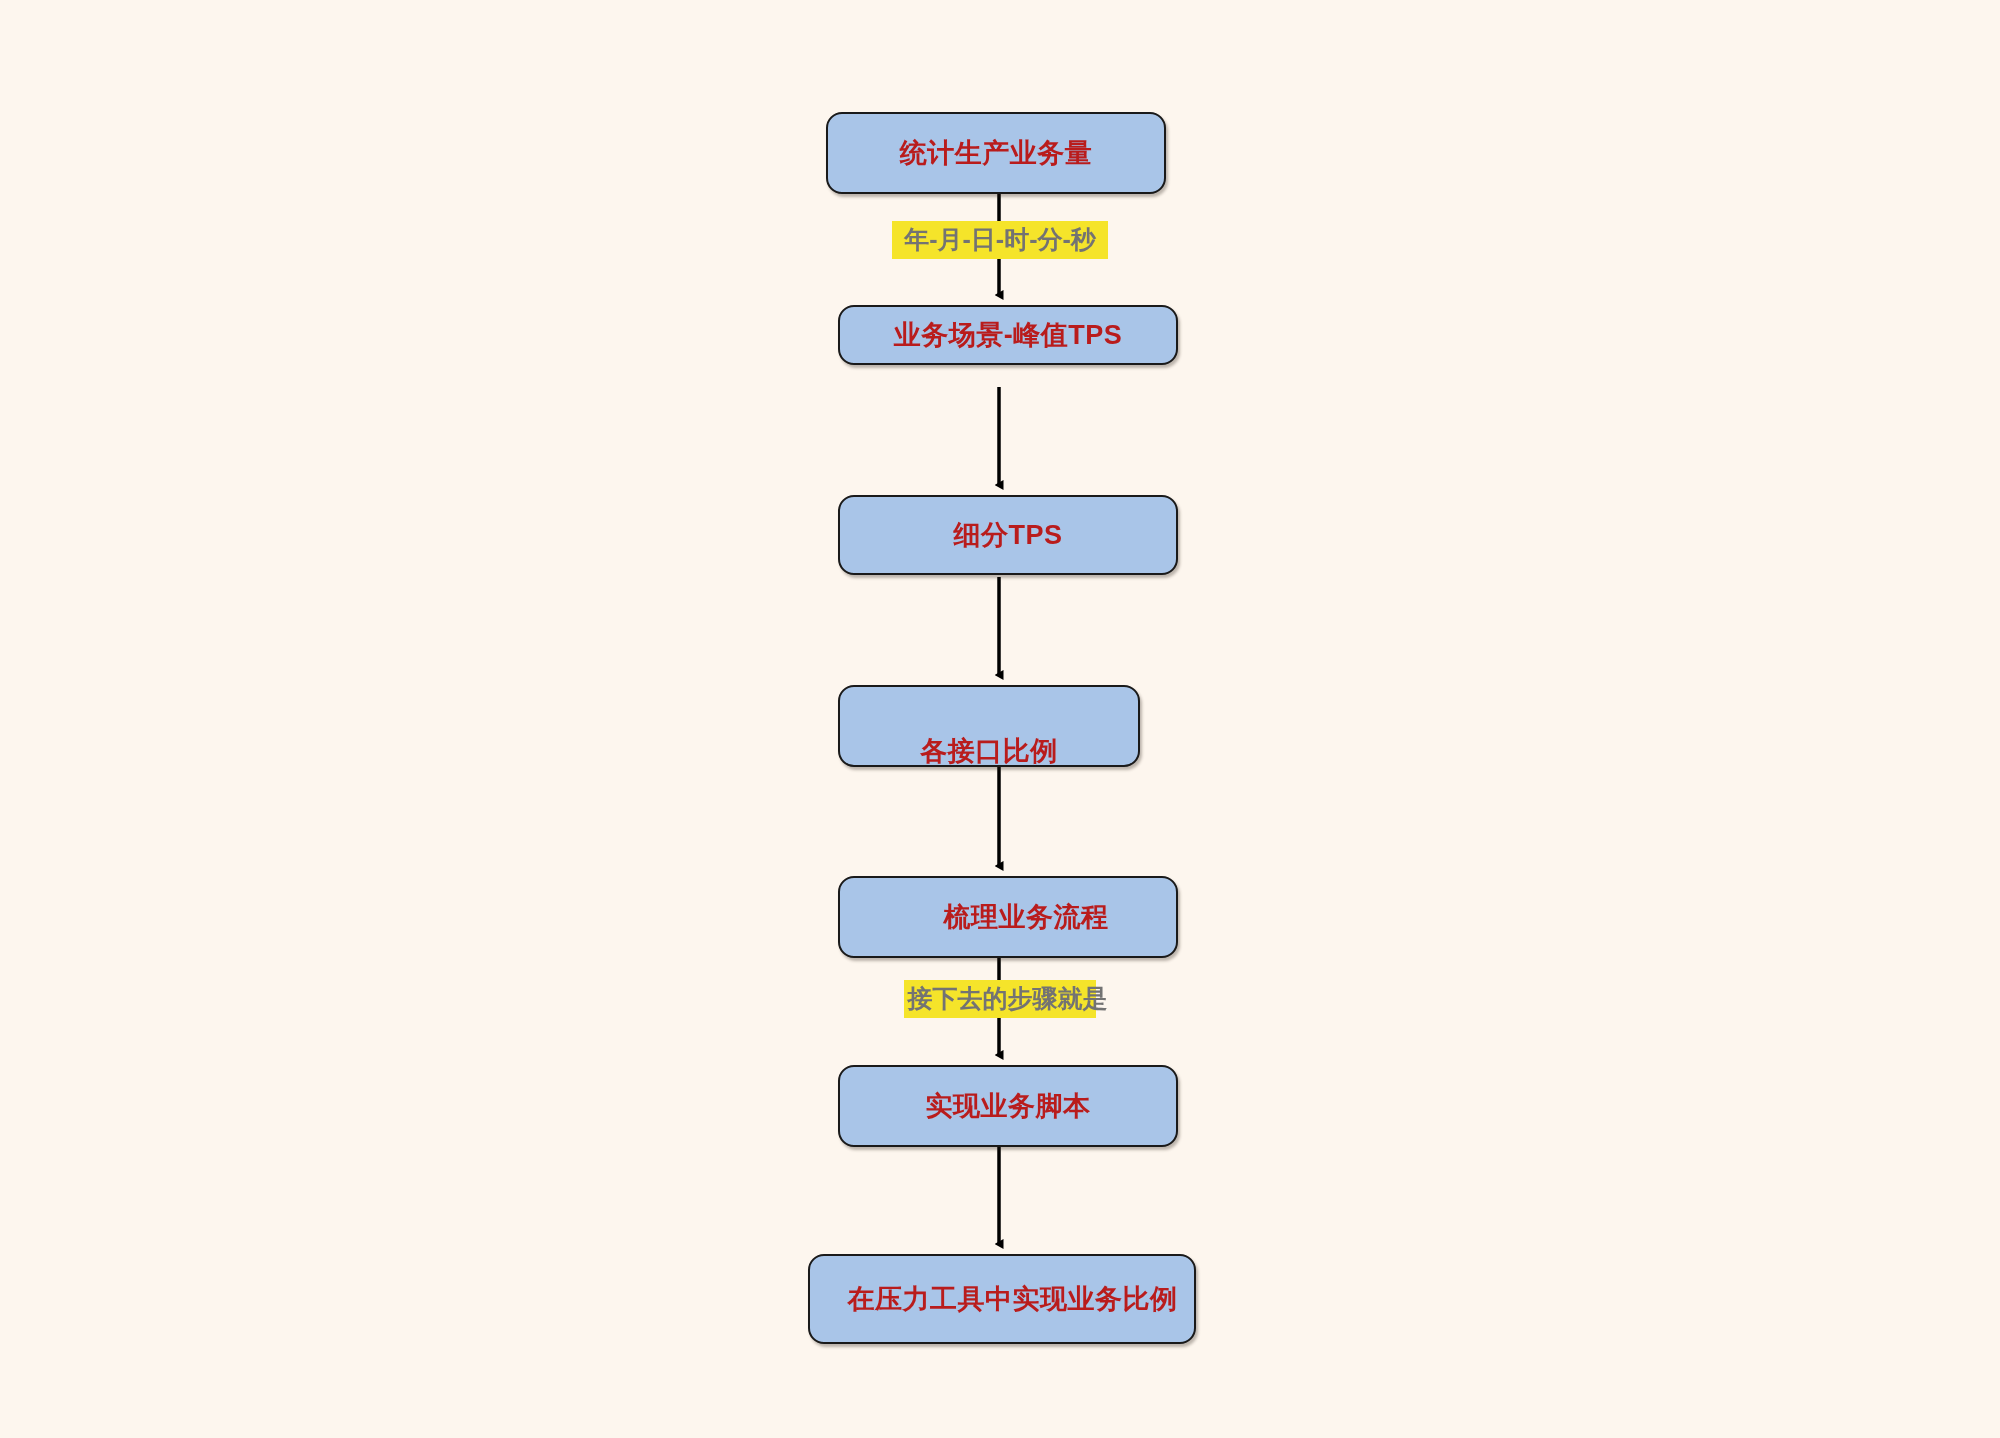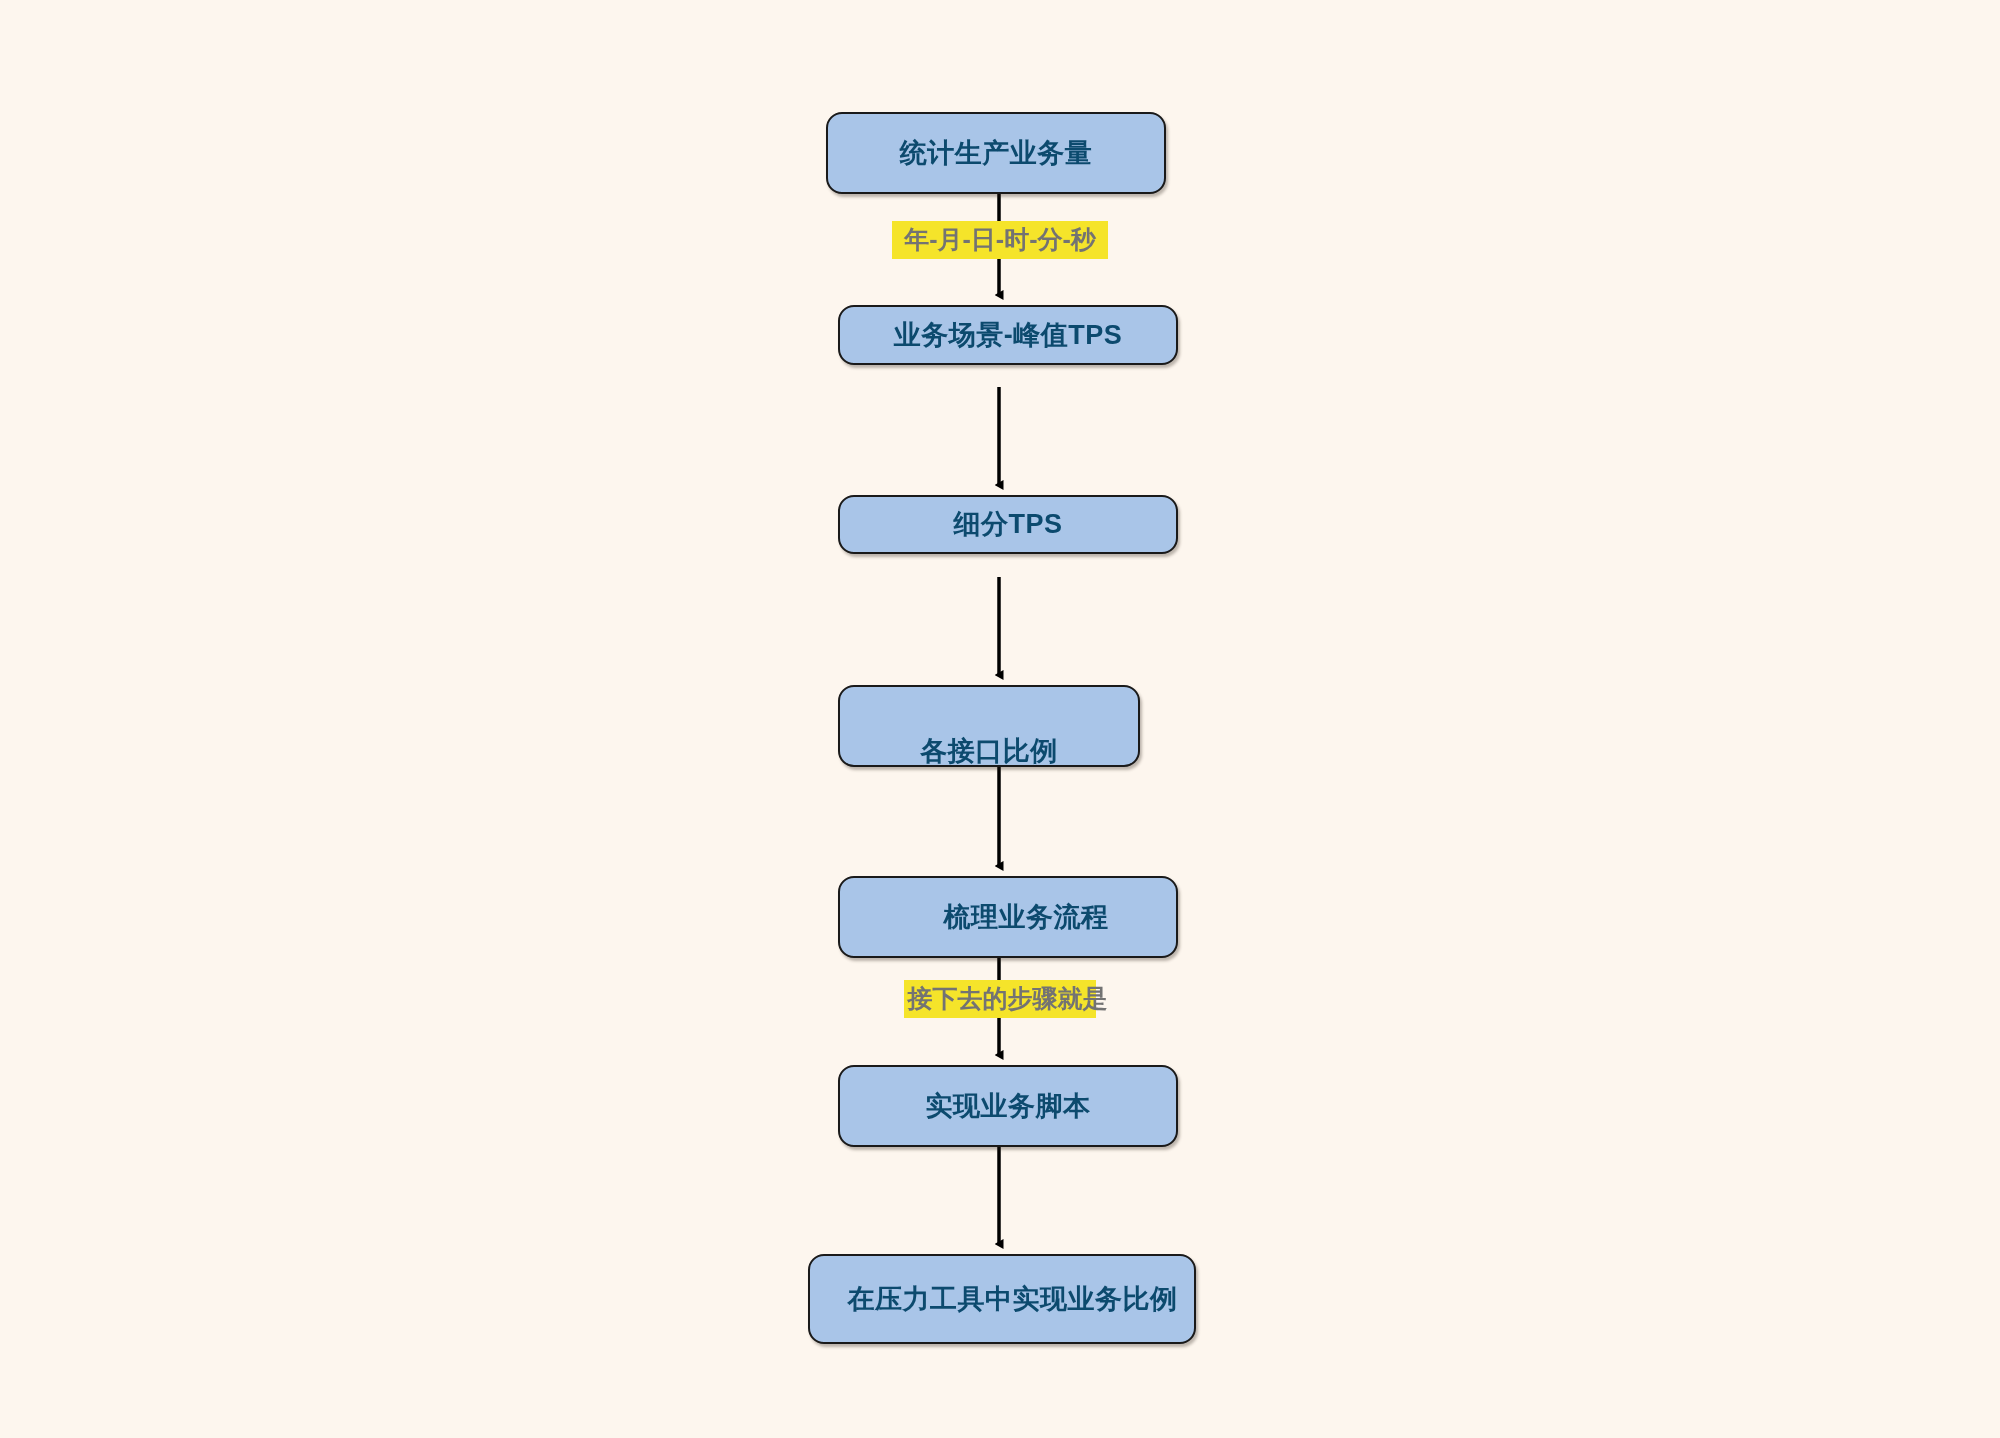--- a/index.html
+++ b/index.html
@@ -39,21 +39,21 @@
     border: 2px solid #1a1a1a;
     border-radius: 16px;
     box-shadow: 2px 3px 3px rgba(40, 30, 20, 0.30);
     display: flex;
     align-items: center;
     justify-content: center;
   }
   .node-label {
     font-size: 27px;
     font-weight: bold;
-    color: #0c4a6e;
+    color: #b91c1c;
     letter-spacing: 0.5px;
     white-space: nowrap;
     line-height: 1;
     user-select: none;
   }
 
   
   .edge-label {
     position: absolute;
     box-sizing: border-box;
@@ -93,21 +93,21 @@
       </g>
   </svg>
 
   <div id="nodes-layer">
       <div class="node" style="left: 826px; top: 112px; width: 340px; height: 82px;">
         <span class="node-label">统计生产业务量</span>
       </div>
       <div class="node" style="left: 838px; top: 305px; width: 340px; height: 60px;">
         <span class="node-label">业务场景-峰值TPS</span>
       </div>
-      <div class="node" style="left: 838px; top: 495px; width: 340px; height: 59px;">
+      <div class="node" style="left: 838px; top: 495px; width: 340px; height: 80px;">
         <span class="node-label">细分TPS</span>
       </div>
       <div class="node" style="left: 838px; top: 685px; width: 302px; height: 82px; align-items: flex-end;">
         <span class="node-label">各接口比例</span>
       </div>
       <div class="node" style="left: 838px; top: 876px; width: 340px; height: 82px; padding-left: 36px;">
         <span class="node-label">梳理业务流程</span>
       </div>
       <div class="node" style="left: 838px; top: 1065px; width: 340px; height: 82px;">
         <span class="node-label">实现业务脚本</span>

